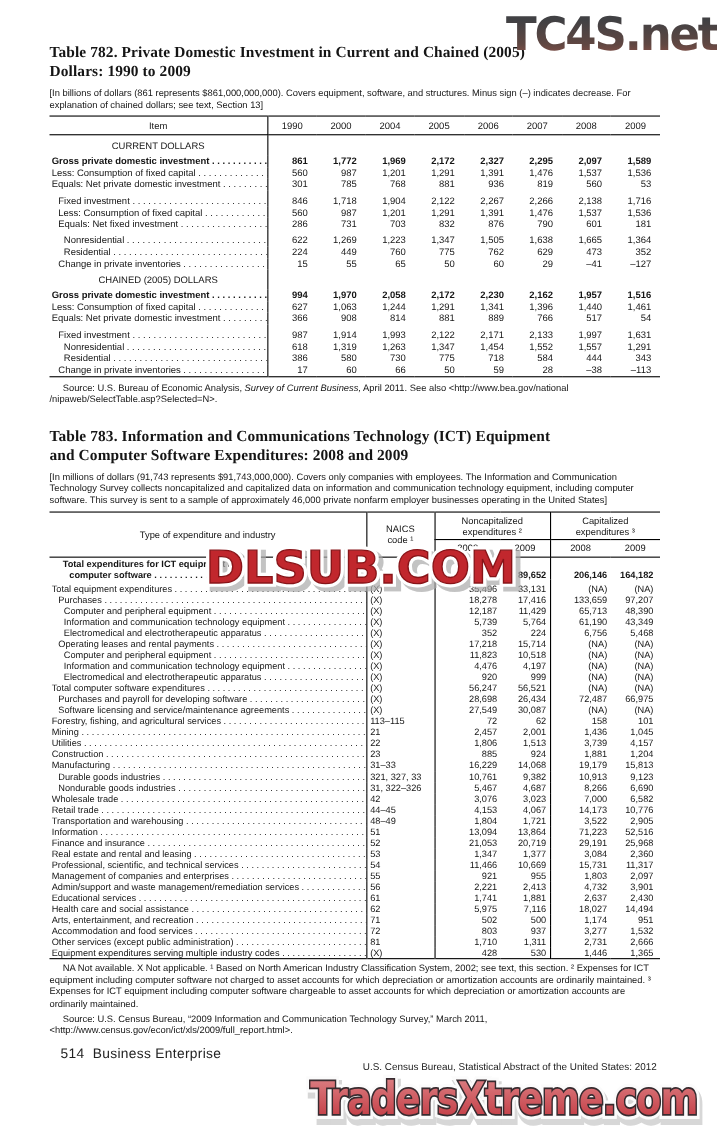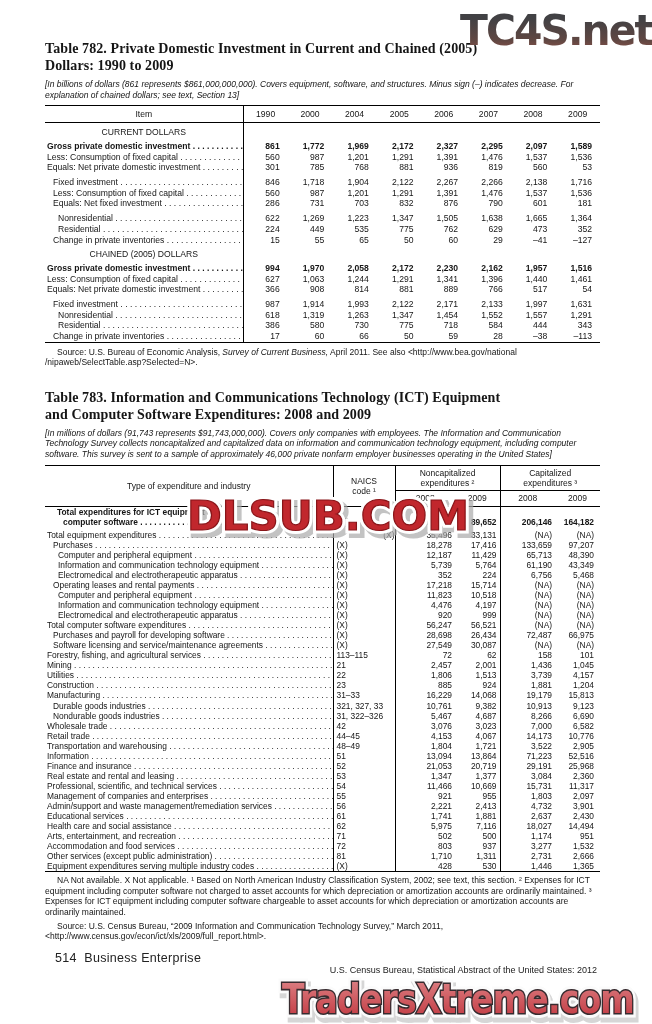--- a/index.html
+++ b/index.html
@@ -9,21 +9,21 @@
     background:#ffffff; color:#151515;
     font-family:"Liberation Sans","DejaVu Sans",sans-serif;
   }
   .content { position:absolute; left:45px; top:40px; width:555px; }
 
   .tbl-title {
     font-family:"Liberation Serif","DejaVu Serif",serif;
     font-weight:700; font-size:14px; line-height:17px; letter-spacing:.1px;
     margin:0 0 5px 0;
   }
-  .tbl-note { font-size:8.5px; line-height:10.6px; margin:0 0 5px 0;font-style:italic; }
+  .tbl-note { font-size:8.5px; line-height:10.6px; margin:0 0 5px 0; }
 
   table { border-collapse:collapse; table-layout:fixed; width:555px; }
   .divR { border-right:1px solid #000; }
 
   
   #t782 { border-top:1.7px solid #000; border-bottom:1px solid #000; }
   #t782 thead th { font-weight:400; font-size:8.6px; padding:3px 0 3px 0; border-bottom:1px solid #000; }
   #t782 thead th.itemh { }
   #t782 thead th.yearh { text-align:center; }
   #t782 td { padding:0; font-size:8.6px; line-height:10.7px; }
@@ -50,21 +50,21 @@
   #t783 .lblc { overflow:hidden; white-space:nowrap; padding-left:2px; }
   #t783 .lblc .l1, #t783 .lblc .l2 { white-space:nowrap; overflow:hidden; }
   #t783 .lblc .l1 { padding-left:10px; }
   #t783 .lblc .l2 { padding-left:16px; }
   #t783 .naics { padding-left:3px; white-space:nowrap; overflow:hidden; }
   #t783 .num { text-align:right; }
   #t783 td:nth-child(3) { padding-right:3px; }
   #t783 td:nth-child(4) { padding-right:3px; }
   #t783 td:nth-child(5) { padding-right:3px; }
   #t783 td:nth-child(6) { padding-right:6px; }
-  #t783 tr.gap td { padding-top:3px;text-align:right; }
+  #t783 tr.gap td { padding-top:3px; }
 
   .fnote { font-size:8.5px; line-height:10.4px; text-indent:12px; margin-top:3px; }
 
   
   .pgfoot-left { position:absolute; left:55px; top:951px; font-size:12.5px; letter-spacing:.3px; white-space:pre; color:#222; }
   .pgfoot-right { position:absolute; right:55px; top:965px; font-size:9px; color:#222; }
 
   
   .wm { position:absolute; pointer-events:none; }
   .wm-top { top:2px; right:-2px; }
@@ -187,21 +187,21 @@
           <td class="num">1,347</td>
           <td class="num">1,505</td>
           <td class="num">1,638</td>
           <td class="num">1,665</td>
           <td class="num">1,364</td>
         </tr>
         <tr>
           <td class="lblc divR ind2"><span class="dots">Residential</span></td>
           <td class="num">224</td>
           <td class="num">449</td>
-          <td class="num">535</td>
+          <td class="num">760</td>
           <td class="num">775</td>
           <td class="num">762</td>
           <td class="num">629</td>
           <td class="num">473</td>
           <td class="num">352</td>
         </tr>
         <tr>
           <td class="lblc divR ind1"><span class="dots">Change in private inventories</span></td>
           <td class="num">15</td>
           <td class="num">55</td>

